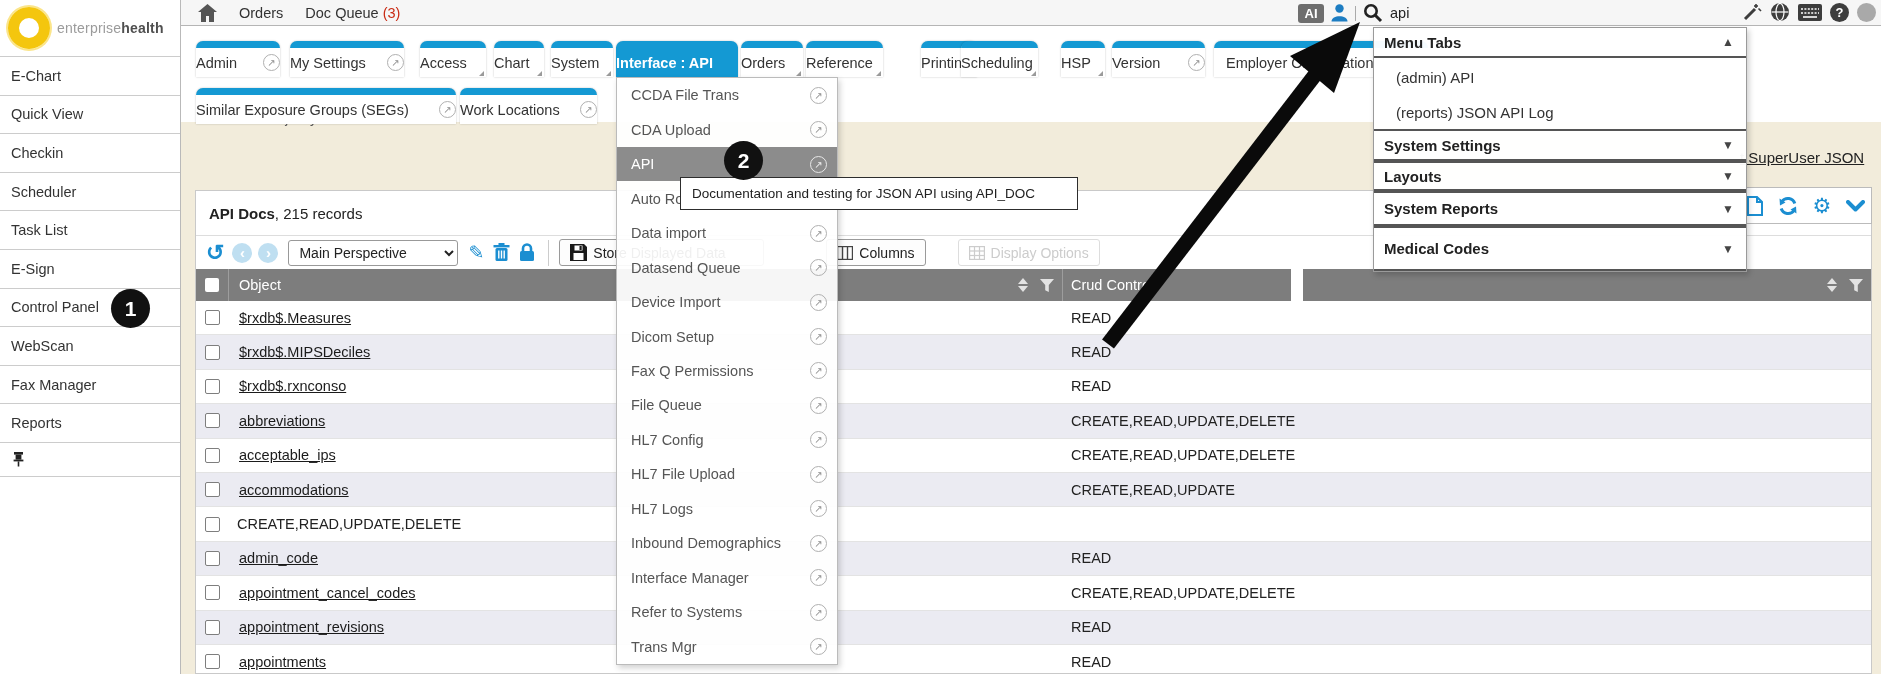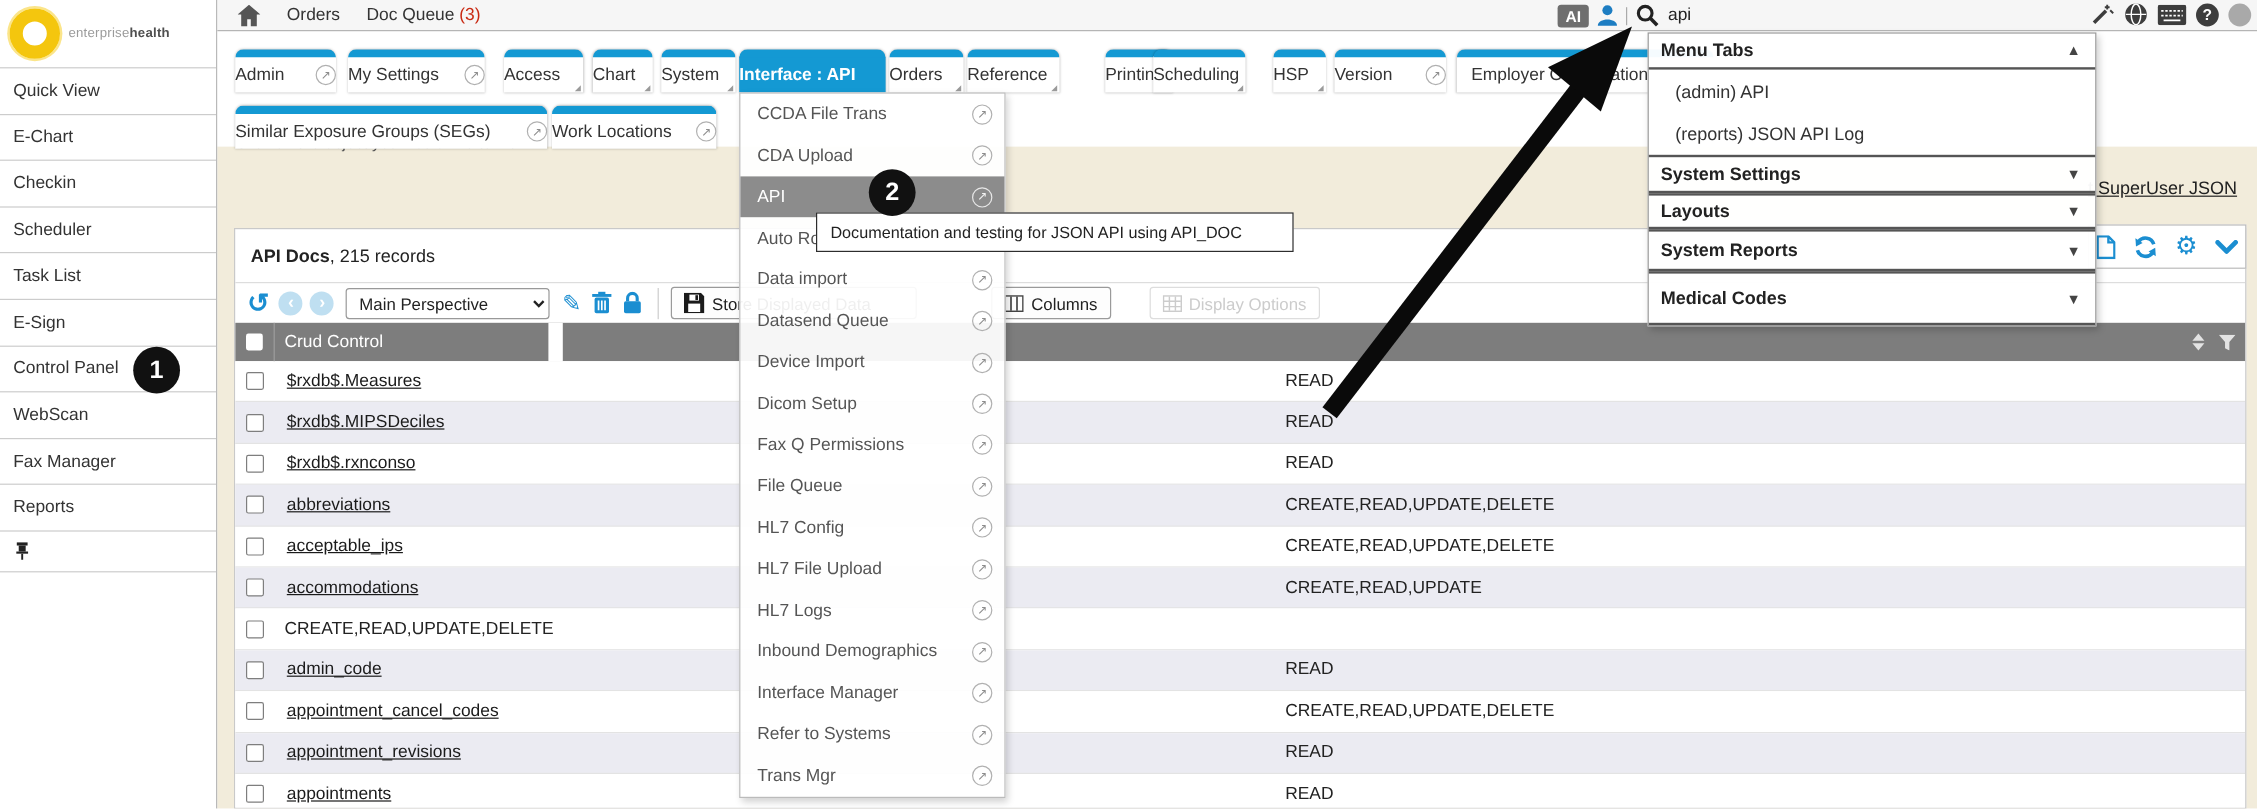--- a/index.html
+++ b/index.html
@@ -8,21 +8,21 @@
   .stage { position:relative; width:1881px; height:674px; overflow:hidden; background:#fff; }
 
   
   .content-bg { position:absolute; left:181px; top:122px; right:0; bottom:0; background:#f2ecdb; z-index:1; }
   .hint-text { position:absolute; left:196px; top:111px; font-size:13.5px; color:#555; z-index:2; }
 
   
   .sidebar { position:absolute; left:0; top:0; width:181px; height:674px; background:#fff; border-right:1px solid #b9b9b9; z-index:5; }
   .logo-row { height:57px; border-bottom:1px solid #ccc; display:flex; align-items:center; padding-left:8px; }
   .sun { width:42px; height:42px; border:11px solid #f4c60e; border-radius:50%; box-shadow:0 0 0 2px #fbe58a; flex:0 0 auto; }
-  .logo-text { margin-left:7px; font-size:11px; color:#9b9b9b; letter-spacing:.2px; }
+  .logo-text { margin-left:7px; font-size:14px; color:#9b9b9b; letter-spacing:.2px; }
   .logo-text b { color:#4f4f4f; }
   .side-item { height:38.6px; display:flex; align-items:center; padding-left:11px; font-size:14.5px; color:#333; border-bottom:1px solid #ccc; cursor:pointer; }
   .pin-row { height:34px; display:flex; align-items:center; padding-left:11px; border-bottom:1px solid #ccc; }
 
   
   .topbar { position:absolute; left:181px; top:0; right:0; height:26px; background:#f6f6f6; border-bottom:1px solid #b5b5b5; z-index:4; }
   .tb-left { position:absolute; left:17px; top:0; height:25px; display:flex; align-items:center; gap:22px; }
   .tb-link { font-size:14.5px; color:#333; cursor:pointer; }
   .tb-count { color:#c92b14; }
   .tb-search { position:absolute; left:1117px; top:2px; height:22px; display:flex; align-items:center; gap:7px; }
@@ -191,22 +191,22 @@
       <span class="circ-ico">?</span>
       <span class="circ-ico circ-gray"></span>
     </div>
   </div>
 
   <div class="sidebar">
     <div class="logo-row">
       <div class="sun"></div>
       <div class="logo-text"><span>enterprise</span><b>health</b></div>
     </div>
+    <div class="side-item">E-Chart</div>
     <div class="side-item">Quick View</div>
-    <div class="side-item">E-Chart</div>
     <div class="side-item">Checkin</div>
     <div class="side-item">Scheduler</div>
     <div class="side-item">Task List</div>
     <div class="side-item">E-Sign</div>
     <div class="side-item">Control Panel</div>
     <div class="side-item">WebScan</div>
     <div class="side-item">Fax Manager</div>
     <div class="side-item">Reports</div>
     <div class="pin-row">
       <span style="display:flex">
@@ -339,20 +339,34 @@
             </svg>
         </span>
         <span>Display Options</span>
       </button>
     </div>
 
     <div class="thead">
       <div class="th-cb">
           <span class="cb-white"></span>
         </div>
+      <div class="th-object">
+        <span>Object</span>
+        <span class="th-icons">
+          <span class="sort-ico">
+              <i class="sort-up"></i>
+              <i class="sort-dn"></i>
+            </span>
+          <span style="display:flex">
+            <svg width="14" height="13" viewBox="0 0 14 13">
+                <path d="M0 0 h14 l-5.2 6 v7 l-3.6-1.8 V6 Z" fill="#e3e3e3"></path>
+              </svg>
+          </span>
+        </span>
+      </div>
       <div class="th-crud">
           <span>Crud Control</span>
         </div>
       <div class="th-gap"></div>
       <div class="th-rest">
         <span class="th-icons">
           <span class="sort-ico">
               <i class="sort-up"></i>
               <i class="sort-dn"></i>
             </span>

